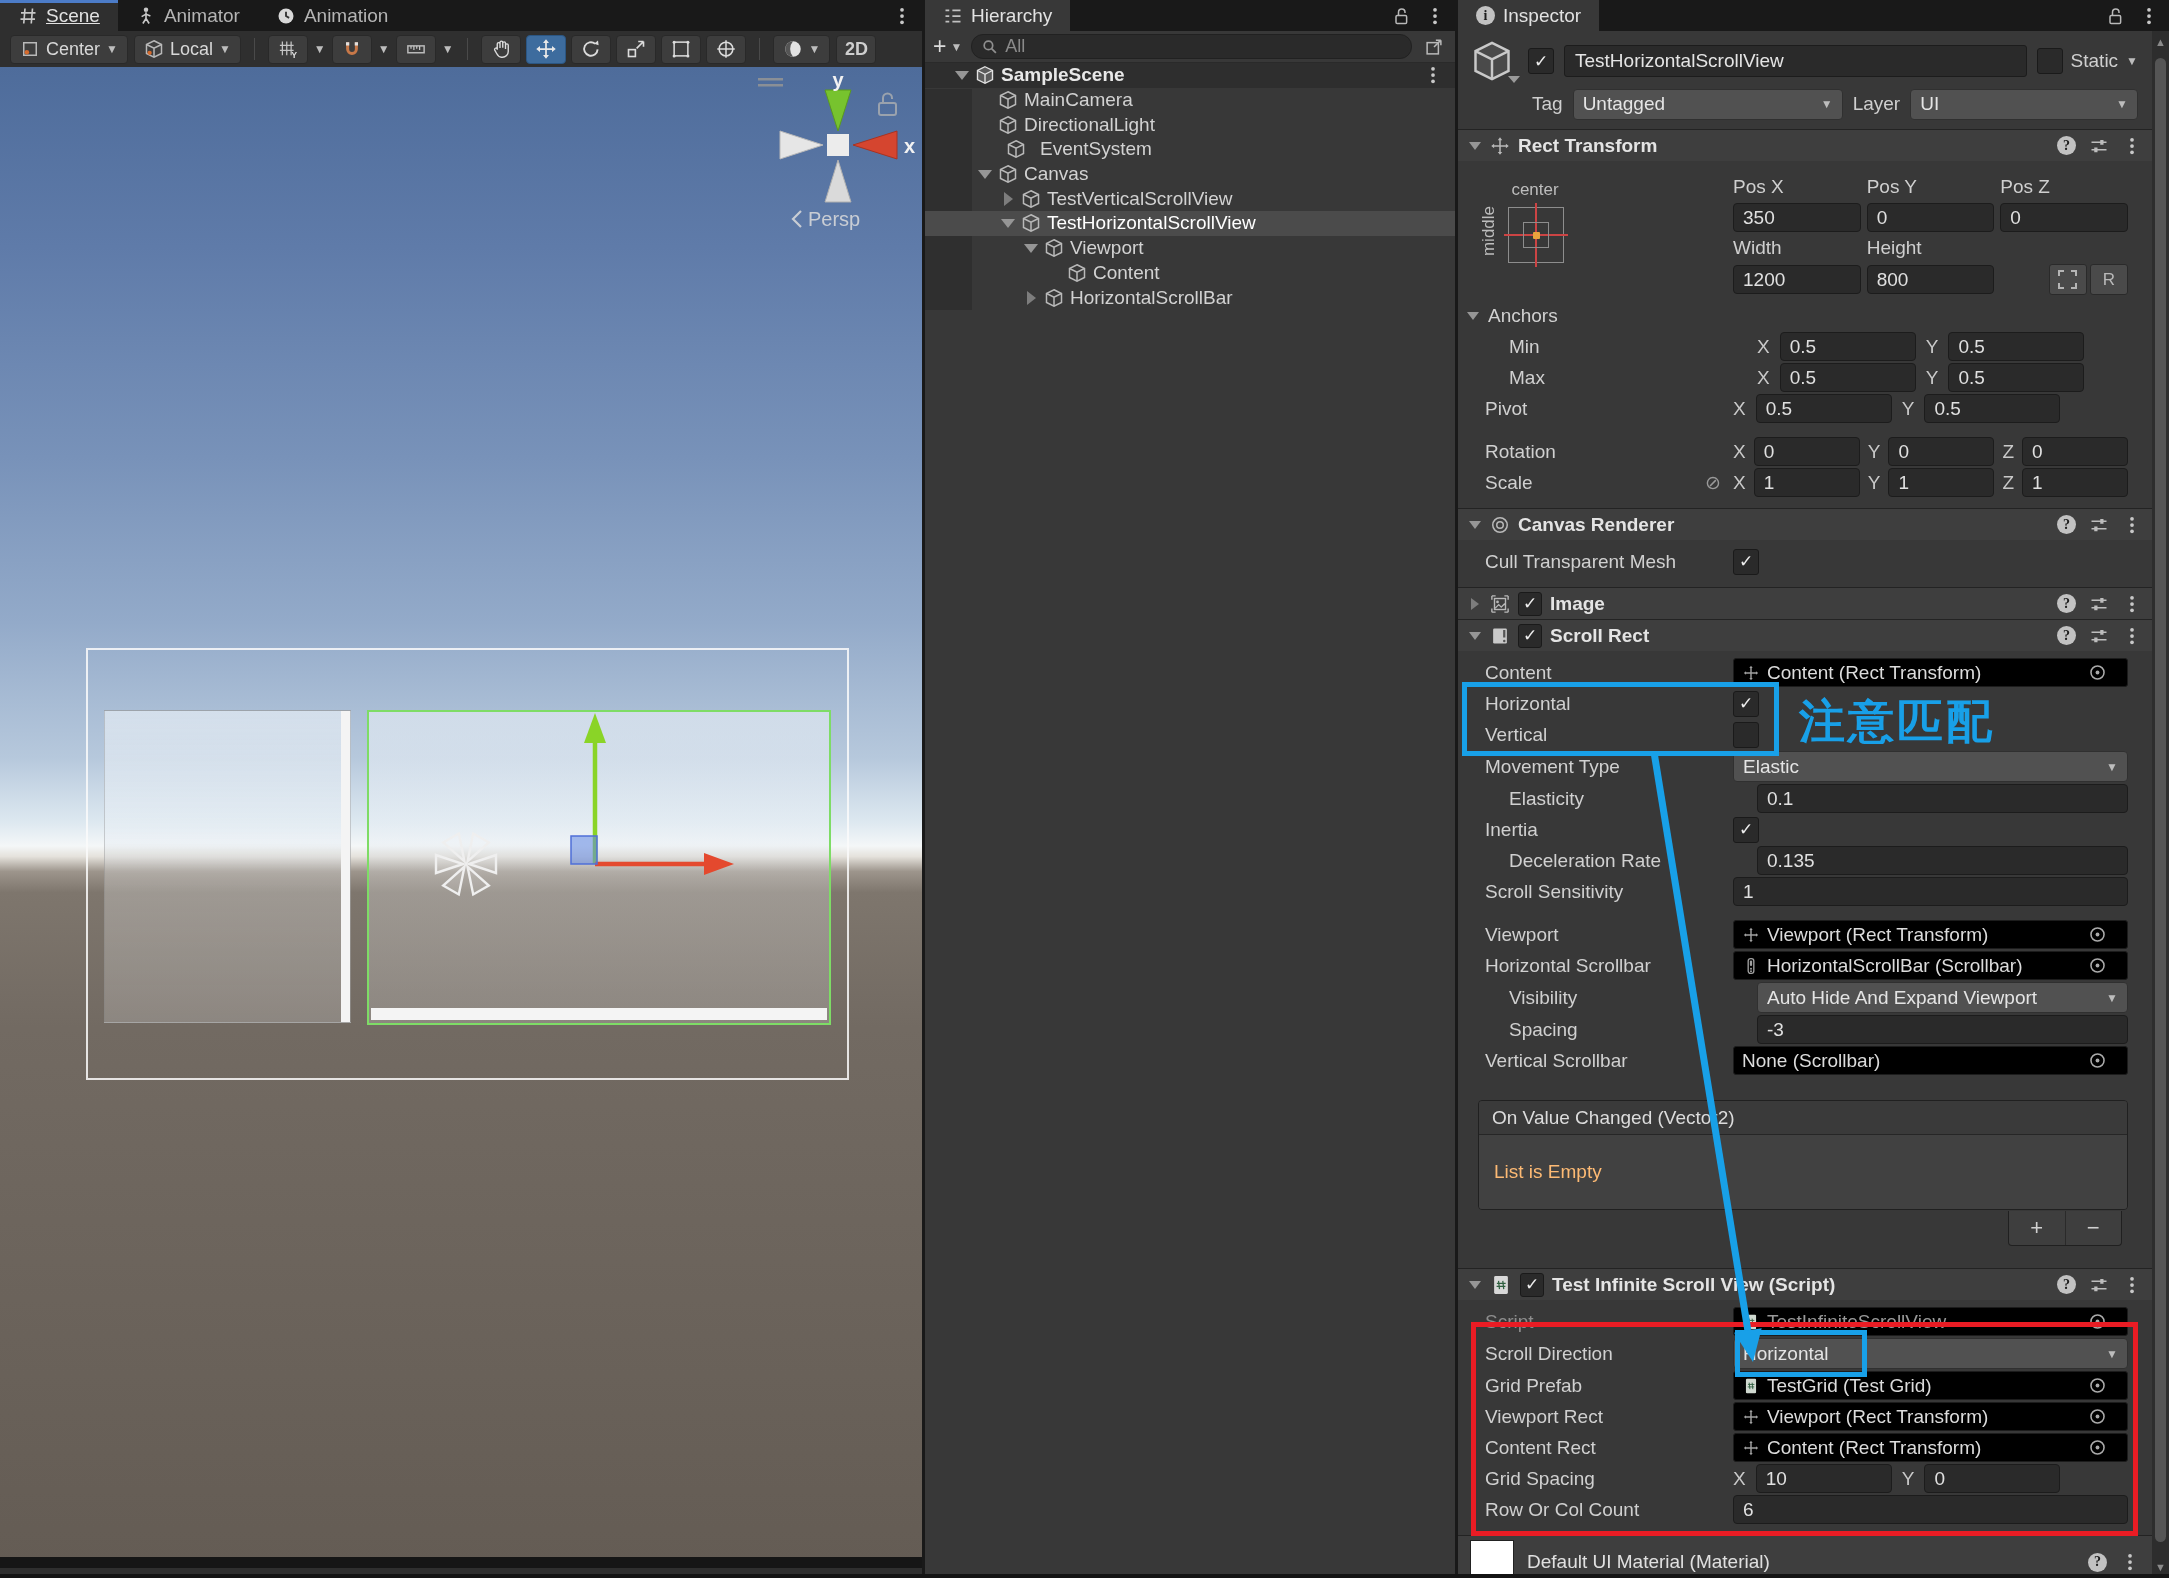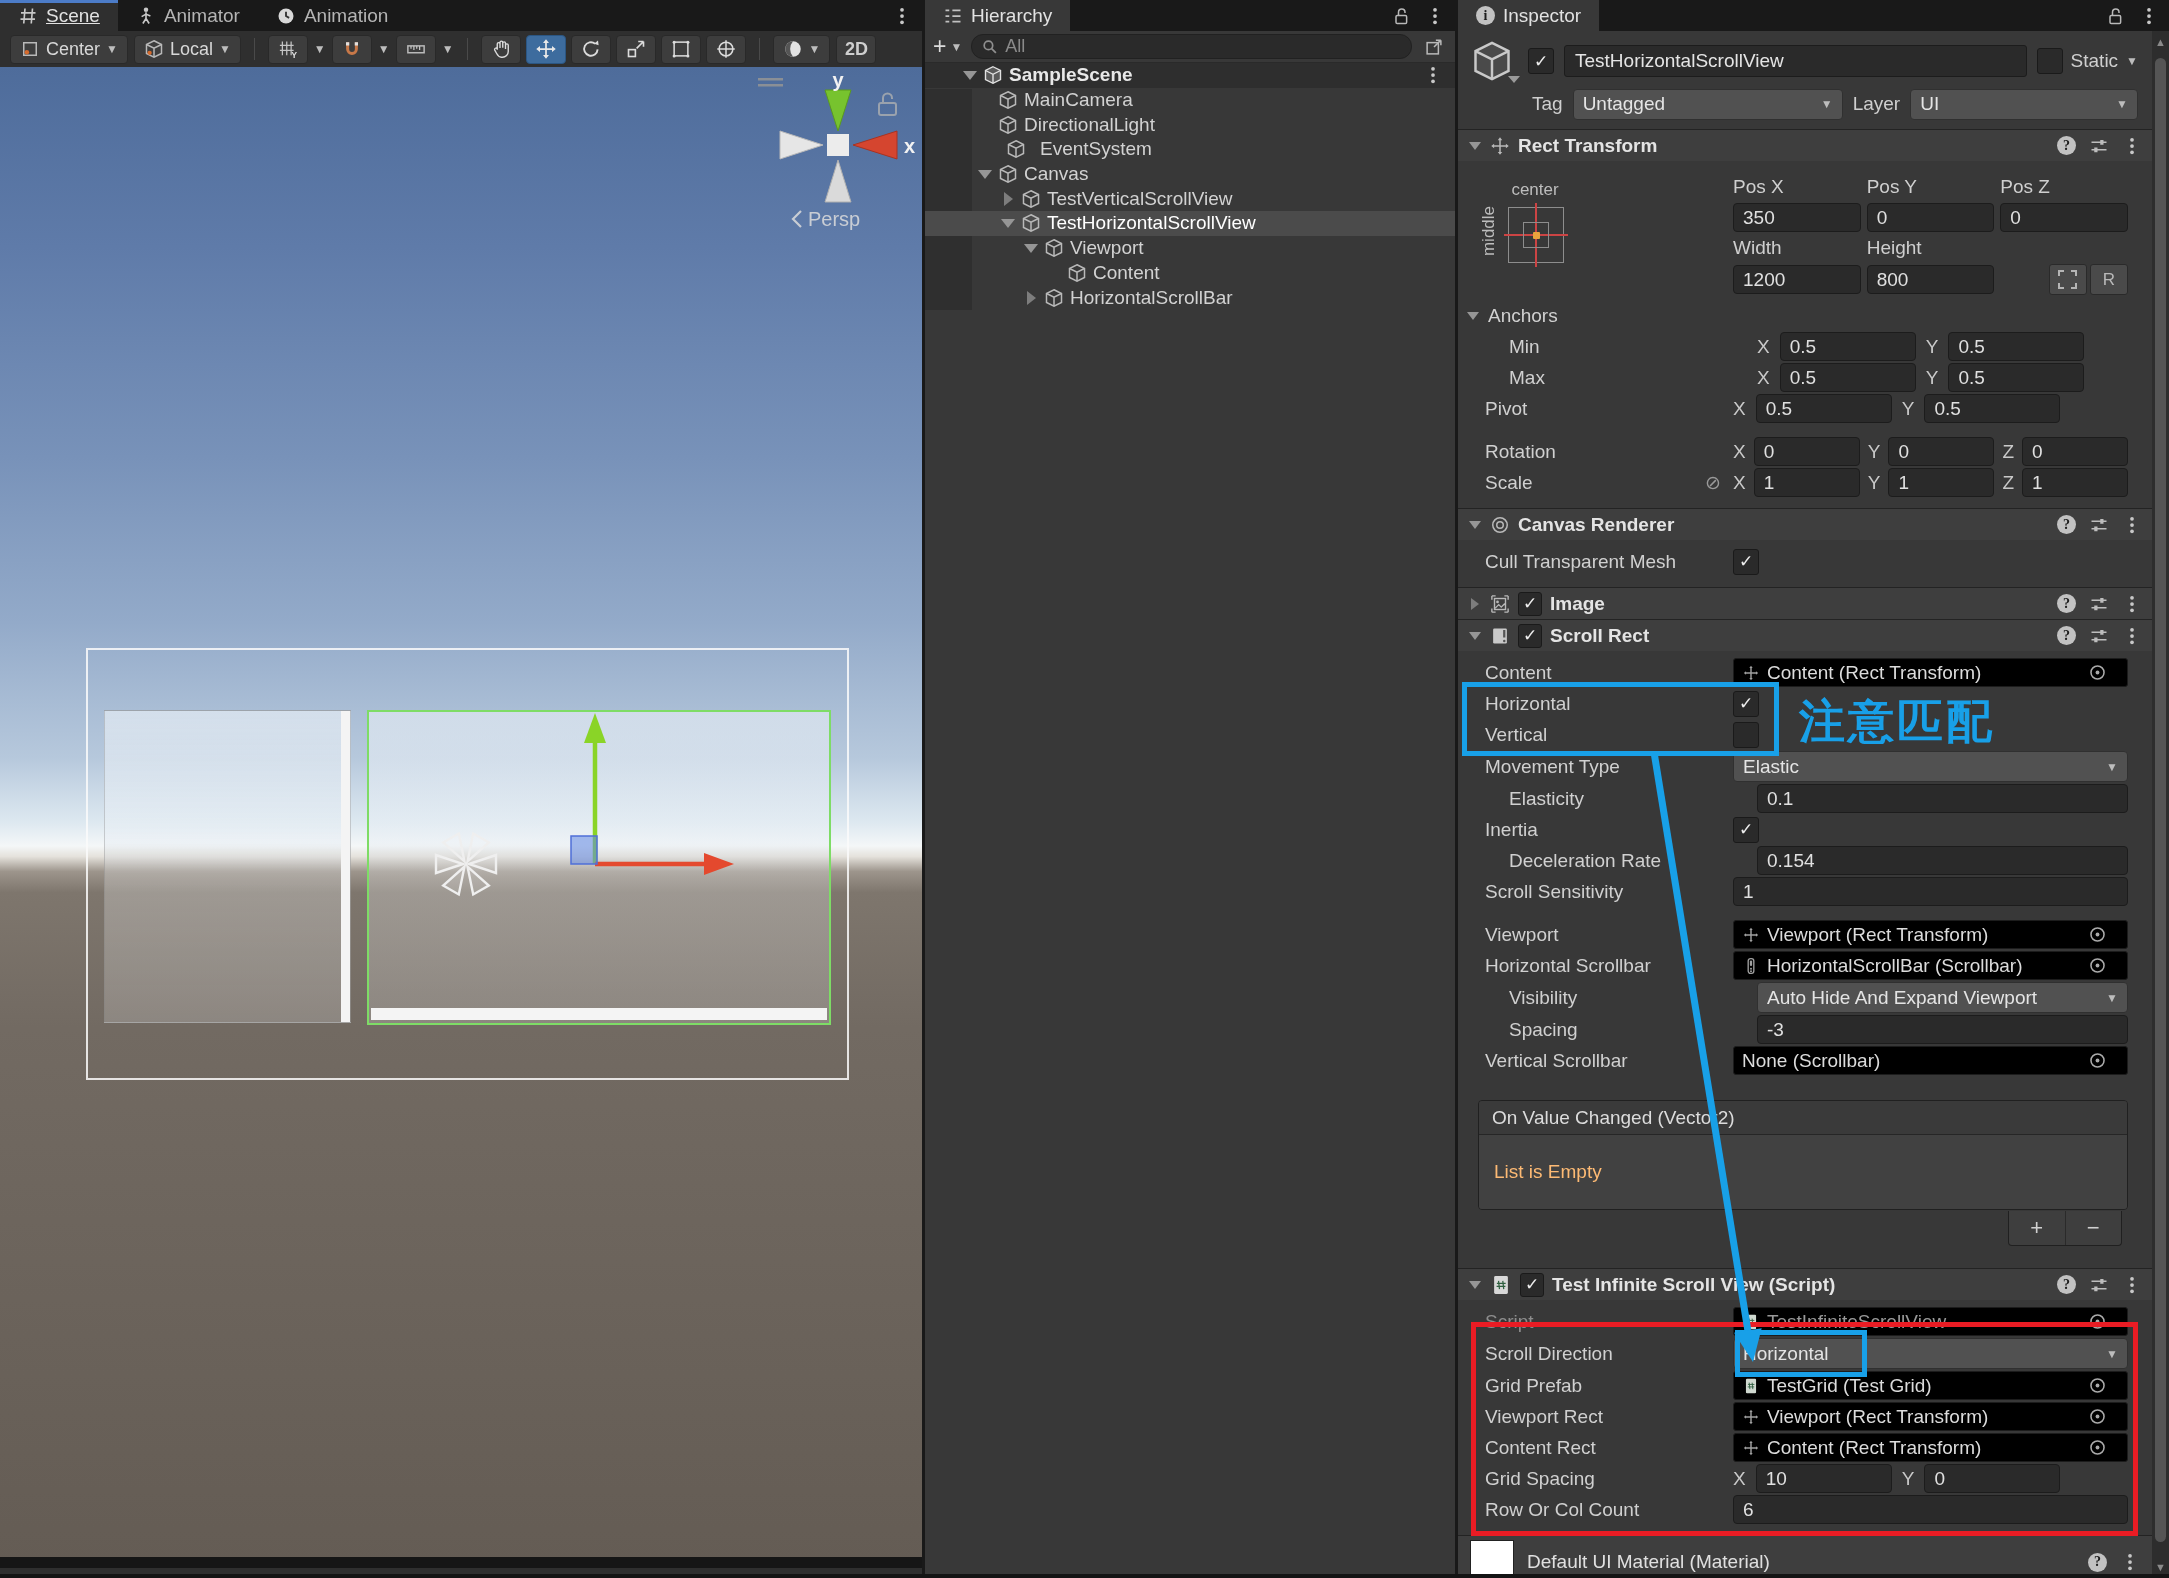--- a/index.html
+++ b/index.html
@@ -395,21 +395,21 @@
     </div>
     <div class="maxi-btn icon">
         <svg viewBox="0 0 16 16" width="20" height="20">
           <rect x="2.5" y="4.5" width="9" height="9" fill="none" stroke="#b9b9b9" stroke-width="1.2"></rect>
           <path d="M8 8 L13.5 2.5 M13.5 2.5 h-4 M13.5 2.5 v4" fill="none" stroke="#b9b9b9" stroke-width="1.2"></path>
         </svg>
       </div>
   </div>
   <div id="hier-tree">
     <div id="hier-gutter"></div>
-  <div class="h-row header-row" style="padding-left: 34px; text-align: center;">
+  <div class="h-row header-row" style="padding-left: 26px; text-align: center;">
         <span class="h-arrow">
           <span class="tri-d"></span>
         </span>
         <span class="h-icon">
           <svg viewBox="0 0 16 16" width="20" height="20">
             <path d="M8 1.4 14 4.4v7.2L8 14.6 2 11.6V4.4Z" fill="#5a5a5a" stroke="#e2e2e2" stroke-width="1.1"></path>
             <path d="M2 4.4 8 7.4l6-3 M8 7.4v7.2" fill="none" stroke="#e2e2e2" stroke-width="1.1"></path>
           </svg>
         </span>
         <span class="h-label">SampleScene</span>
@@ -905,21 +905,21 @@
         <div class="insp-row">
           <div class="insp-label">Inertia</div>
           <div class="checkbox checked">
             <span class="tick">✓</span>
           </div>
           <div style="flex: 1 1 0%;"></div>
         </div>
         <div class="insp-row indent1">
           <div class="insp-label">Deceleration Rate</div>
           <div class="field">
-            <span>0.154</span>
+            <span>0.135</span>
           </div>
         </div>
         <div class="insp-row">
           <div class="insp-label">Scroll Sensitivity</div>
           <div class="field">
             <span>1</span>
           </div>
         </div>
         <div class="insp-row gap-top">
           <div class="insp-label">Viewport</div>

